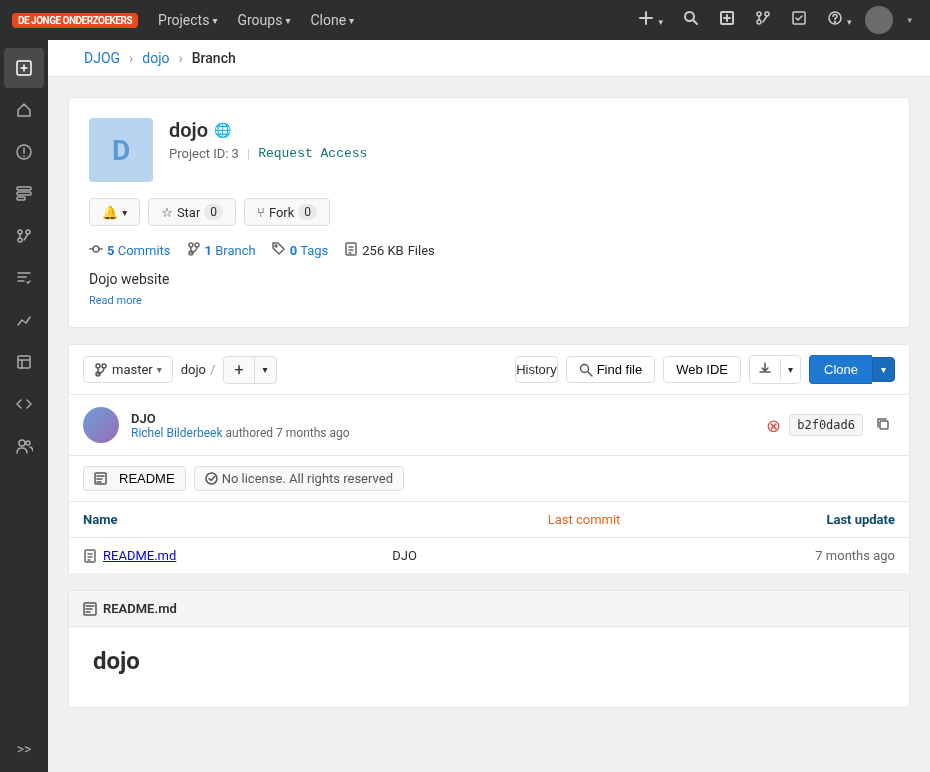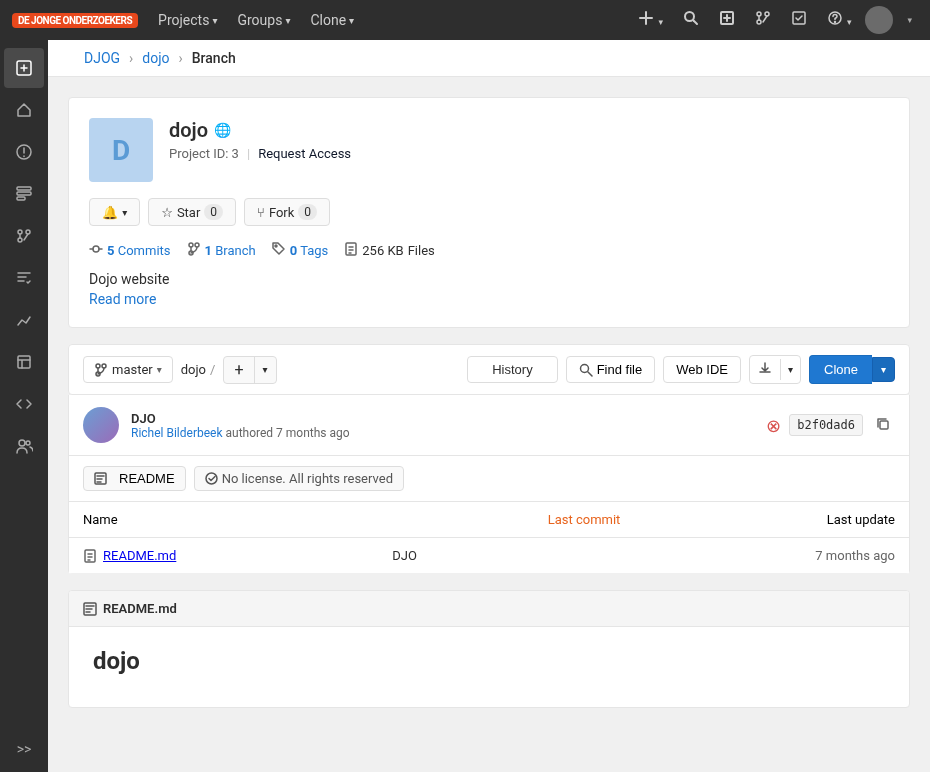--- a/index.html
+++ b/index.html
@@ -173,21 +173,21 @@
       margin-bottom: 4px;
     }
     .project-globe { color: #666; font-size: 14px; }
     .project-id {
       color: #666;
       font-size: 13px;
       display: flex;
       align-items: center;
       gap: 8px;
     }
-    .request-access { color: #0f172a; cursor: pointer; text-decoration: none; }
+    .request-access { color: #0f766e; cursor: pointer; text-decoration: none; font-family: Liberation Mono, monospace; }
 
     
     .action-buttons {
       display: flex;
       gap: 8px;
       margin-bottom: 16px;
     }
     .btn {
       display: inline-flex;
       align-items: center;
@@ -224,21 +224,21 @@
     }
     .stat-item a { color: #1f78d1; text-decoration: none; }
     .stat-icon { color: #666; }
 
     
     .project-desc {
       font-size: 14px;
       color: #2e2e2e;
       margin-bottom: 4px;
     }
-    .read-more { color: #1f78d1; cursor: pointer; text-decoration: none; font-size: 14px; }
+    .read-more { color: #1f78d1; cursor: pointer; text-decoration: none; font-size: 11px; }
 
     
     .repo-controls {
       background: #fff;
       border: 1px solid #e5e5e5;
       border-radius: 4px;
       padding: 10px 14px;
       margin-bottom: 0;
       display: flex;
       align-items: center;
@@ -285,21 +285,21 @@
     }
     .repo-controls-right {
       margin-left: auto;
       display: flex;
       align-items: center;
       gap: 8px;
     }
     .btn-history {
       border: 1px solid #ddd;
       background: #fff;
-      padding: 5px 24px;
+      padding: 5px 0;
       border-radius: 4px;
       cursor: pointer;
       font-size: 13px;
       color: #2e2e2e;
       margin-left: 33px;
     }
     .btn-find-file {
       display: flex;
       align-items: center;
       gap: 4px;
@@ -440,22 +440,22 @@
       background: #fff;
       border: 1px solid #e5e5e5;
       border-top: none;
       width: 100%;
       border-collapse: collapse;
     }
     .file-table thead th {
       padding: 10px 14px;
       text-align: left;
       font-size: 13px;
-      font-weight: 400;
-      color: #000000;
+      font-weight: 700;
+      color: #0c4a6e;
       border-bottom: 1px solid #e5e5e5;
       background: #fff;
     }
     .file-table thead th.right { text-align: right; }
     .file-table tbody td {
       padding: 10px 14px;
       font-size: 13px;
       border-bottom: 1px solid #f0f0f0;
     }
     .file-table tbody td.right { text-align: right; color: #666; }

